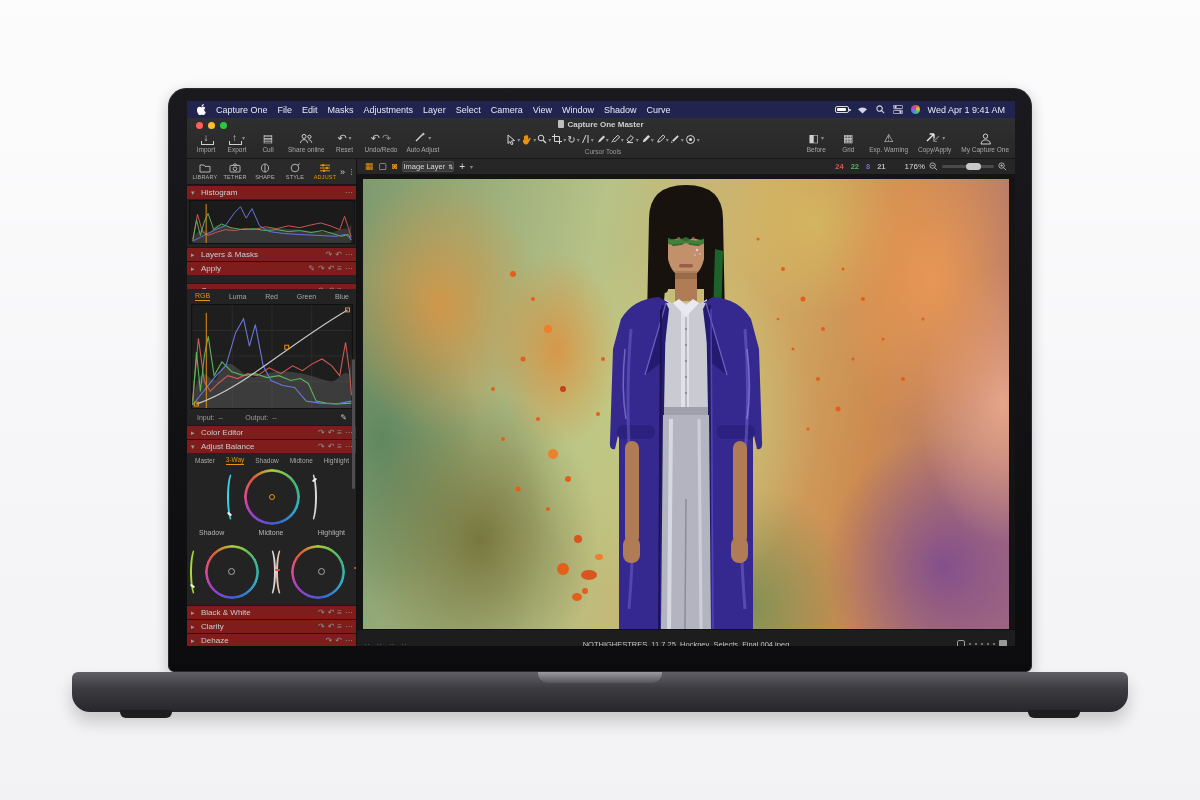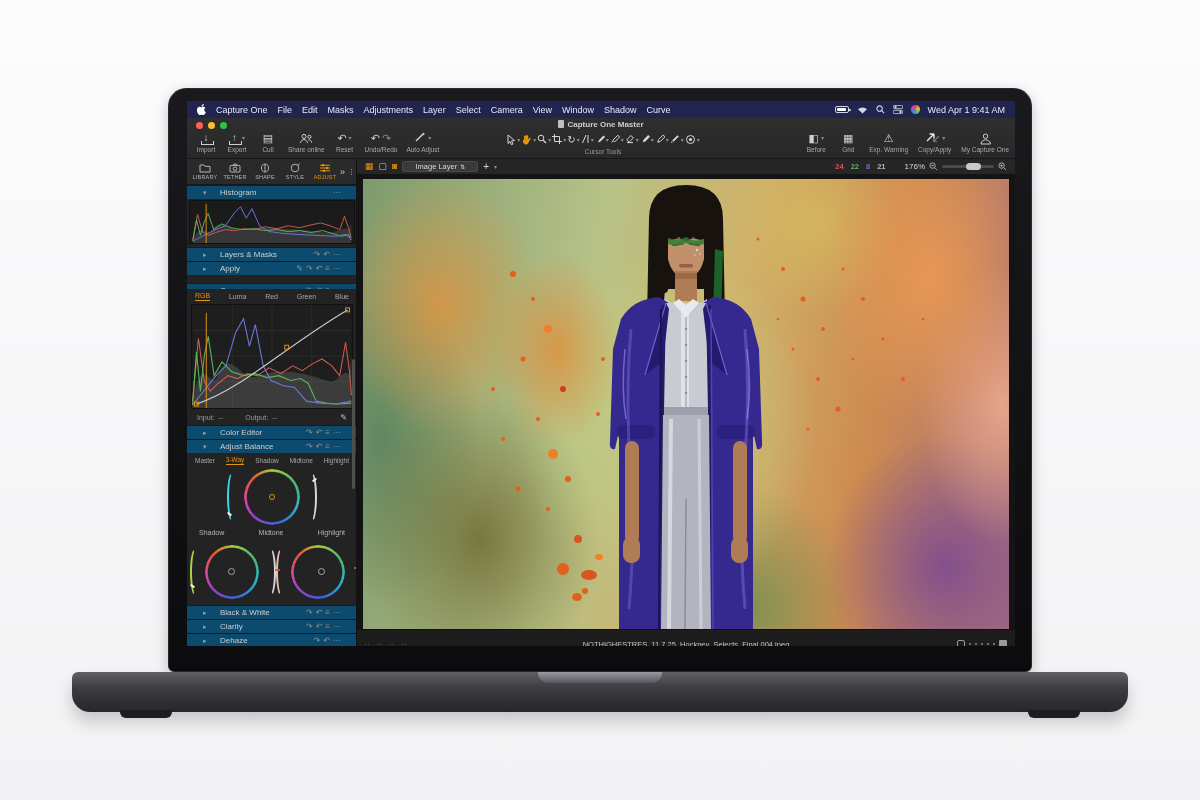--- a/index.html
+++ b/index.html
@@ -53,21 +53,21 @@
 
   
   .sidebar{position:absolute;left:0;top:58px;width:170px;height:487px;background:#232323;border-right:1px solid #121212;overflow:hidden;}
   .ttabs{position:absolute;left:0;top:0;width:170px;height:26px;background:#2a2a2a;border-bottom:1px solid #171717;display:flex;align-items:center;padding:0 3px;}
   .ttab{flex:0 0 30px;display:flex;flex-direction:column;align-items:center;gap:1px;color:#b2b2b2;}
   .ttab .lb{font-size:5.5px;letter-spacing:.2px;}
   .ttab.active{color:#e8930c;}
   .ttab svg{display:block}
   .ttabs .more{margin-left:auto;color:#cfcfcf;font-size:9px;display:flex;gap:3px;align-items:center;padding-right:2px;}
 
-  .panel-h{position:absolute;left:0;width:170px;height:14px;background:#0c4a6e;border-top:1px solid #1a1a1a;display:flex;align-items:center;gap:11px;padding:0 16px;color:#cdcdcd;font-size:8px;}
+  .panel-h{position:absolute;left:0;width:170px;height:14px;background:#7f1d1d;border-top:1px solid #1a1a1a;display:flex;align-items:center;gap:4px;padding:0 4px;color:#cdcdcd;font-size:8px;}
   .panel-h .chev{font-size:7px;color:#9a9a9a;width:6px;}
   .panel-h .hic{margin-left:auto;display:flex;gap:3px;color:#8f8f8f;font-size:8px;line-height:1;}
   .hic span{cursor:default;}
 
   .graph{background:#1a1a1a;border:1px solid #111;}
   .curve-tabs{position:absolute;left:0;width:170px;height:14px;display:flex;align-items:center;justify-content:space-between;padding:0 8px;font-size:7px;color:#a8a8a8;background:#232323;}
   .curve-tabs .t.active{color:#e8930c;border-bottom:1.5px solid #e8930c;padding-bottom:1px;}
   .cfoot{position:absolute;left:0;width:170px;height:13px;display:flex;align-items:center;gap:4px;padding:0 10px;font-size:7px;color:#9a9a9a;background:#232323;}
   .cfoot .eye{margin-left:auto;color:#bdbdbd;font-size:8px;}
 
@@ -77,21 +77,21 @@
   .wmark{position:absolute;border-radius:50%;}
   .arc{position:absolute;width:12px;border-style:solid;border-color:transparent;border-width:2px;border-radius:50%;}
   .notch{position:absolute;width:5px;height:2px;background:#f0f0f0;border-radius:1px;}
   .cb-label{font-size:7px;color:#b5b5b5;}
   .sb-scroll{position:absolute;right:1px;width:3px;background:#4e4e4e;border-radius:2px;}
 
   
   .viewer{position:absolute;left:170px;top:58px;width:658px;height:470px;background:#141414;}
   .vbar{position:absolute;left:0;top:0;width:658px;height:16px;background:#262626;border-bottom:1px solid #141414;display:flex;align-items:center;gap:5px;padding:0 8px;color:#c5c5c5;font-size:8px;}
   .vbar .sq{font-size:9px;line-height:1;}
-  .layer-sel{display:flex;align-items:center;gap:3px;background:#3a3a3a;border:1px solid #4a4a4a;border-radius:2px;height:11px;padding:0 12px;font-size:7.5px;color:#d8d8d8;}
+  .layer-sel{display:flex;align-items:center;gap:3px;background:#3a3a3a;border:1px solid #4a4a4a;border-radius:2px;height:11px;padding:0 0;font-size:7.5px;color:#d8d8d8;}
   .readout{margin-left:auto;display:flex;gap:7px;font-size:7.5px;font-weight:bold;}
   .zoomgrp{display:flex;align-items:center;gap:4px;margin-left:14px;}
   .ztrack{width:52px;height:3px;background:#4a4a4a;border-radius:2px;position:relative;}
   .zthumb{position:absolute;left:24px;top:-2px;width:15px;height:7px;background:#c9c9c9;border-radius:4px;}
   .photo{position:absolute;left:6px;top:20px;width:646px;height:450px;overflow:hidden;
     background:
       radial-gradient(90px 140px at 30% 38%,rgba(226,138,52,.75),rgba(226,138,52,0) 70%),
       radial-gradient(140px 180px at 12% 28%,rgba(222,146,62,.8),rgba(222,146,62,0) 72%),
       radial-gradient(150px 220px at 88% 22%,rgba(233,152,84,.95),rgba(233,152,84,0) 70%),
       radial-gradient(120px 200px at 99% 50%,rgba(235,170,140,.9),rgba(235,170,140,0) 70%),

